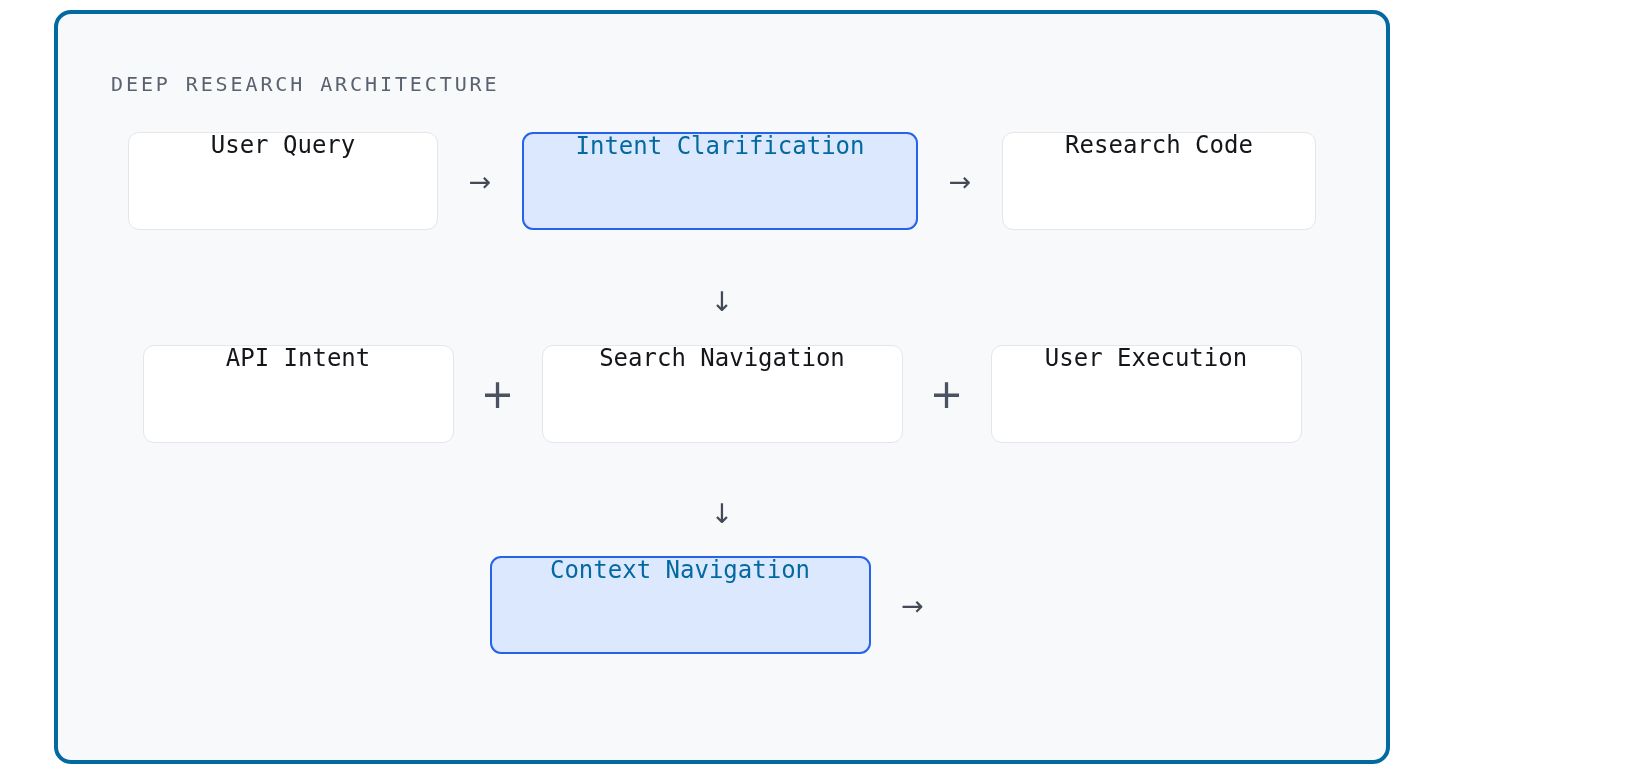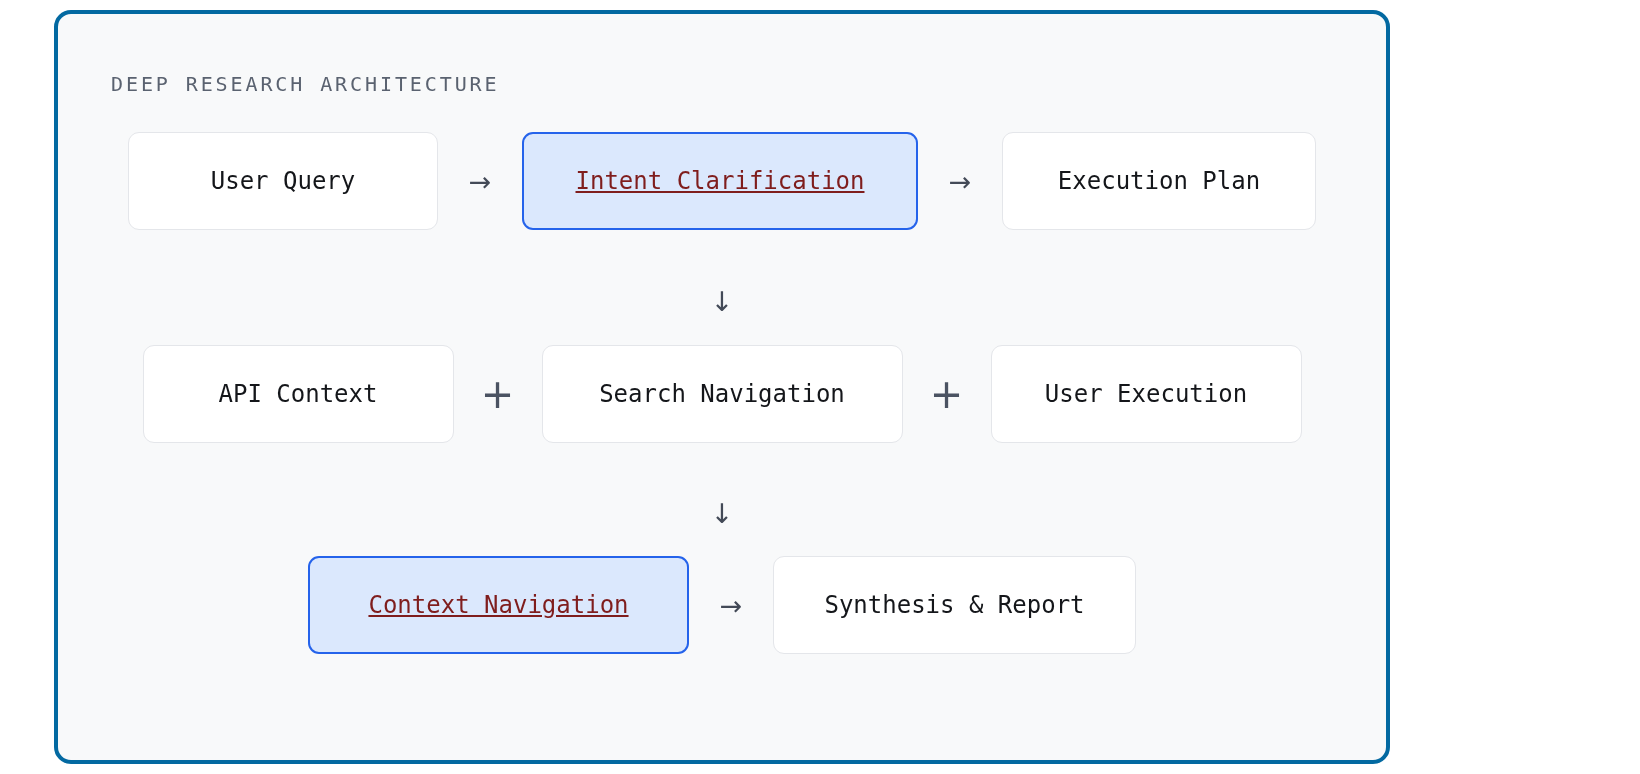--- a/index.html
+++ b/index.html
@@ -47,39 +47,38 @@
     left: 0;
   }
   #row-1 { top: 118px; }
   #row-2 { top: 331px; }
   #row-3 { top: 542px; }
 
   .node {
     box-sizing: border-box;
     height: 98px;
     display: flex;
-    align-items: center;
+    align-items: flex-start;
     justify-content: center;
     border-radius: 11px;
     font-size: 24px;
     line-height: 1;
     white-space: nowrap;
   }
   .node.plain {
     background: #ffffff;
     border: 1.6px solid #e4e6ea;
     color: #14161a;
     padding: 0 38px;
   }
   .node.highlight {
     background: #dbe8fd;
     border: 2.6px solid #2563eb;
-    color: #7f1d1d;
-    padding: 8px 38px;
-    text-decoration: underline;
+    color: #0369a1;
+    padding: 0 38px;
   }
 
   .connector {
     display: flex;
     align-items: center;
     justify-content: center;
     color: #434a57;
     font-family: "DejaVu Sans", "Liberation Sans", sans-serif;
   }
   .connector.arrow-right {
@@ -125,45 +124,42 @@
   <div class="row" id="row-1">
     <div class="node plain" id="node-user-query">
       <span>User Query</span>
     </div>
     <div class="connector arrow-right">→</div>
     <div class="node highlight" id="node-intent">
       <span>Intent Clarification</span>
     </div>
     <div class="connector arrow-right">→</div>
     <div class="node plain" id="node-research-plan">
-      <span>Execution Plan</span>
+      <span>Research Code</span>
     </div>
   </div>
 
   <div class="arrow-down" id="arrow-down-1">↓</div>
 
   <div class="row" id="row-2">
     <div class="node plain" id="node-api-search">
-      <span>API Context</span>
+      <span>API Intent</span>
     </div>
     <div class="connector plus">+</div>
     <div class="node plain" id="node-browser-nav">
       <span>Search Navigation</span>
     </div>
     <div class="connector plus">+</div>
     <div class="node plain" id="node-code-exec">
       <span>User Execution</span>
     </div>
   </div>
 
   <div class="arrow-down" id="arrow-down-2">↓</div>
 
   <div class="row" id="row-3">
     <div class="node highlight" id="node-context-agg">
       <span>Context Navigation</span>
     </div>
     <div class="connector arrow-right">→</div>
-    <div class="node plain" id="node-synthesis">
-      <span>Synthesis &amp; Report</span>
-    </div>
   </div>
 
 </div>
 
 </body></html>

